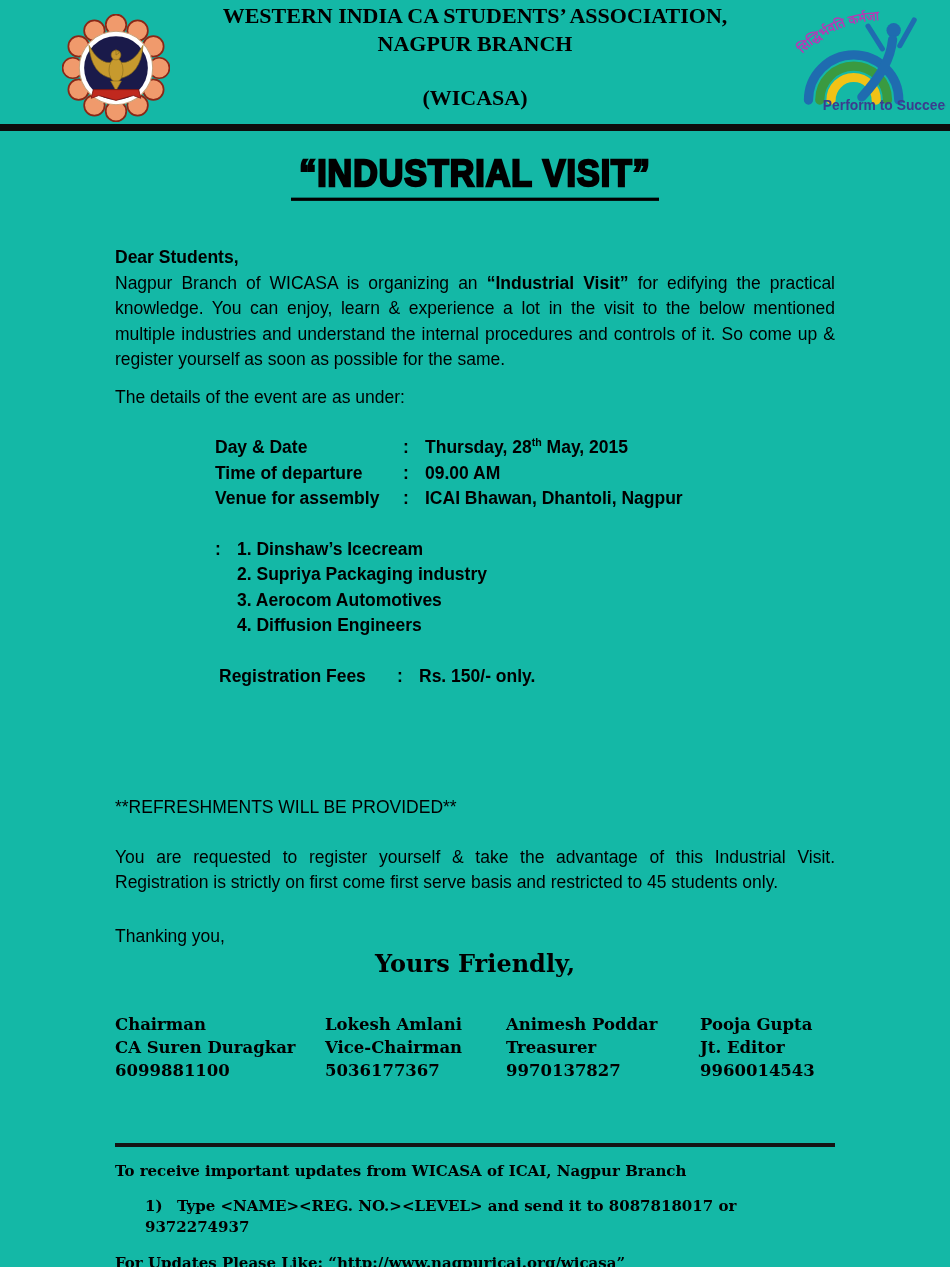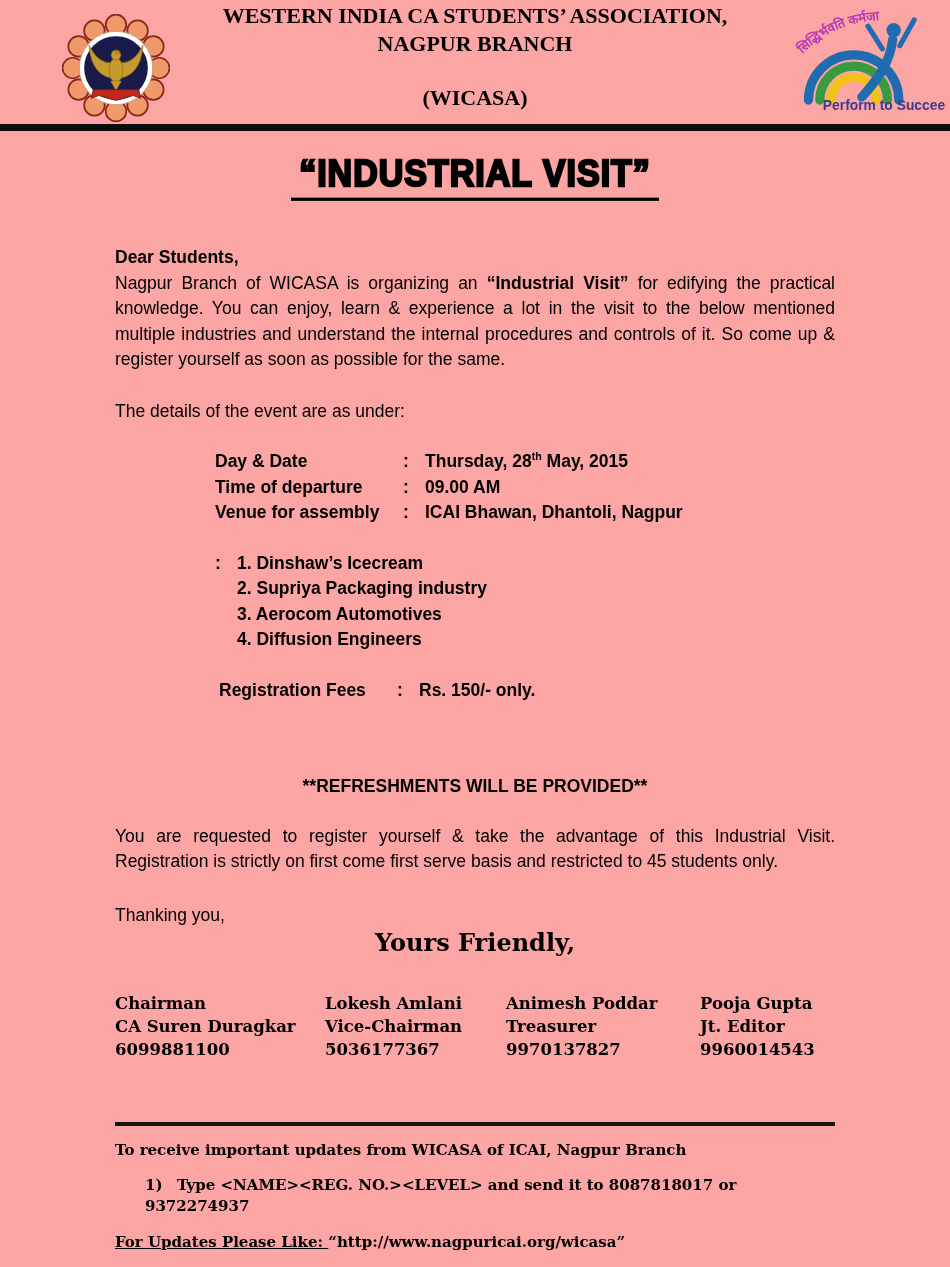--- a/index.html
+++ b/index.html
@@ -1,19 +1,19 @@
 <!DOCTYPE html>
 <html><head>
 <meta charset="utf-8">
 <style>
   * { margin:0; padding:0; box-sizing:border-box; }
   html,body { background:#e8e8e8; }
   .page {
     position:relative; width:950px; height:1267px; margin:0 auto;
-    background:#fca5a5; color:#000; overflow:hidden;
+    background:#14b8a6; color:#000; overflow:hidden;
     font-family:"Liberation Sans", sans-serif;
   }
   
   .header { position:relative; height:124px; }
   .logo-icai { position:absolute; left:62px; top:14px; width:108px; height:108px; }
   .org-block { position:absolute; left:185px; top:2px; width:580px; text-align:center;
     font-family:"Liberation Serif", serif; font-weight:bold; }
   .org-line { font-size:22px; line-height:28px; }
   .org-abbr { font-size:22px; line-height:28px; margin-top:26px; }
   .logo-wicasa { position:absolute; left:790px; top:0; width:156px; height:116px; }
@@ -23,29 +23,29 @@
   .title-text {
     display:inline-block; font-family:"Liberation Sans", sans-serif; font-weight:bold;
     font-size:34px; line-height:42px; letter-spacing:1px;
     -webkit-text-stroke:2.2px #000; transform:scaleY(1.08);
     border-bottom:3px solid #000; padding:0 8px 2px 8px;
   }
   
   .content { margin:0 115px; font-size:17.5px; line-height:25.5px; }
   .salutation { margin-top:46px; font-weight:bold; }
   .intro { text-align:justify; }
-  .details-lead { margin-top:26px; }
+  .details-lead { margin-top:12px; }
   .details { margin-top:25px; font-weight:bold; margin-left:100px; }
   .drow { display:flex; }
   .dlabel { width:188px; flex:none; }
   .dcolon { width:22px; flex:none; }
   .dvalue { flex:1; }
   .spacer25 { height:25px; }
   sup { font-size:61%; vertical-align:super; line-height:0; }
-  .refreshments { margin-top:71px; text-align:center; font-weight:bold; }
+  .refreshments { margin-top:106px; font-weight:normal; }
   .closing-p { margin-top:24px; text-align:justify; }
   .thanking { margin-top:28px; }
   .signoff { margin-top:2px; text-align:center; font-family:"DejaVu Serif", serif;
     font-weight:bold; font-size:24px; line-height:26px; }
   
   .signatures { display:flex; margin-top:36px; font-family:"DejaVu Serif", serif;
     font-weight:bold; font-size:16.5px; line-height:23px; }
   .sig-col-1 { width:210px; flex:none; }
   .sig-col-2 { width:181px; flex:none; }
   .sig-col-3 { width:194px; flex:none; }

